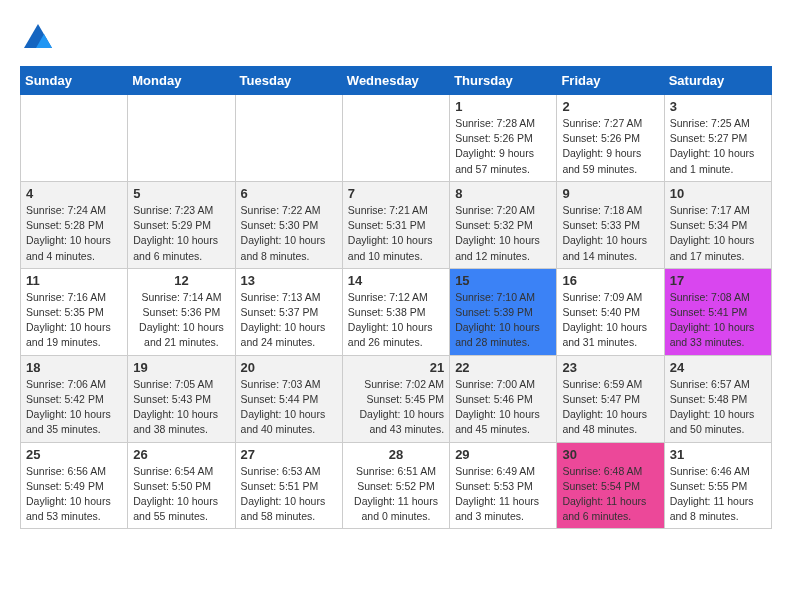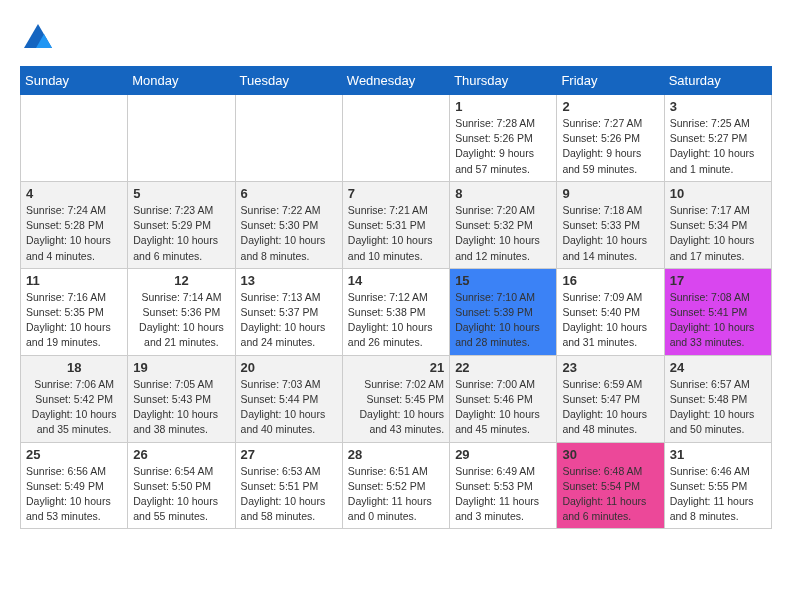--- a/index.html
+++ b/index.html
@@ -56,21 +56,21 @@
     }
     .calendar {
       width: 100%;
       border-collapse: collapse;
       table-layout: fixed;
     }
     .calendar th {
       background: #1565c0;
       color: #fff;
       font-size: 13px;
-      font-weight: normal;
+      font-weight: bold;
       padding: 6px 4px;
       border: 1px solid #1565c0;
       text-align: left;
     }
     .calendar td {
       border: 1px solid #ccc;
       vertical-align: top;
       padding: 4px 5px;
       min-height: 80px;
       height: 85px;
@@ -205,21 +205,21 @@
         <td style="background: rgb(255, 255, 255);">
           <span class="day-number">16</span>
           <div class="day-info">Sunrise: 7:09 AM<br>Sunset: 5:40 PM<br>Daylight: 10 hours<br>and 31 minutes.</div>
         </td>
         <td style="background: #d946ef;">
           <span class="day-number">17</span>
           <div class="day-info">Sunrise: 7:08 AM<br>Sunset: 5:41 PM<br>Daylight: 10 hours<br>and 33 minutes.</div>
         </td>
       </tr>
       <tr>
-        <td style="background: rgb(242, 242, 242); text-align: center;">
+        <td style="background: rgb(242, 242, 242);">
           <span class="day-number">18</span>
           <div class="day-info">Sunrise: 7:06 AM<br>Sunset: 5:42 PM<br>Daylight: 10 hours<br>and 35 minutes.</div>
         </td>
         <td style="background: rgb(242, 242, 242);">
           <span class="day-number">19</span>
           <div class="day-info">Sunrise: 7:05 AM<br>Sunset: 5:43 PM<br>Daylight: 10 hours<br>and 38 minutes.</div>
         </td>
         <td style="background: rgb(242, 242, 242);">
           <span class="day-number">20</span>
           <div class="day-info">Sunrise: 7:03 AM<br>Sunset: 5:44 PM<br>Daylight: 10 hours<br>and 40 minutes.</div>
@@ -247,21 +247,21 @@
           <div class="day-info">Sunrise: 6:56 AM<br>Sunset: 5:49 PM<br>Daylight: 10 hours<br>and 53 minutes.</div>
         </td>
         <td style="background: rgb(255, 255, 255);">
           <span class="day-number">26</span>
           <div class="day-info">Sunrise: 6:54 AM<br>Sunset: 5:50 PM<br>Daylight: 10 hours<br>and 55 minutes.</div>
         </td>
         <td style="background: rgb(255, 255, 255);">
           <span class="day-number">27</span>
           <div class="day-info">Sunrise: 6:53 AM<br>Sunset: 5:51 PM<br>Daylight: 10 hours<br>and 58 minutes.</div>
         </td>
-        <td style="background: rgb(255, 255, 255);">
+        <td style="background: rgb(255, 255, 255); text-align: center;">
           <span class="day-number">28</span>
           <div class="day-info">Sunrise: 6:51 AM<br>Sunset: 5:52 PM<br>Daylight: 11 hours<br>and 0 minutes.</div>
         </td>
         <td style="background: rgb(255, 255, 255);">
           <span class="day-number">29</span>
           <div class="day-info">Sunrise: 6:49 AM<br>Sunset: 5:53 PM<br>Daylight: 11 hours<br>and 3 minutes.</div>
         </td>
         <td style="background: #ec4899;">
           <span class="day-number">30</span>
           <div class="day-info">Sunrise: 6:48 AM<br>Sunset: 5:54 PM<br>Daylight: 11 hours<br>and 6 minutes.</div>

